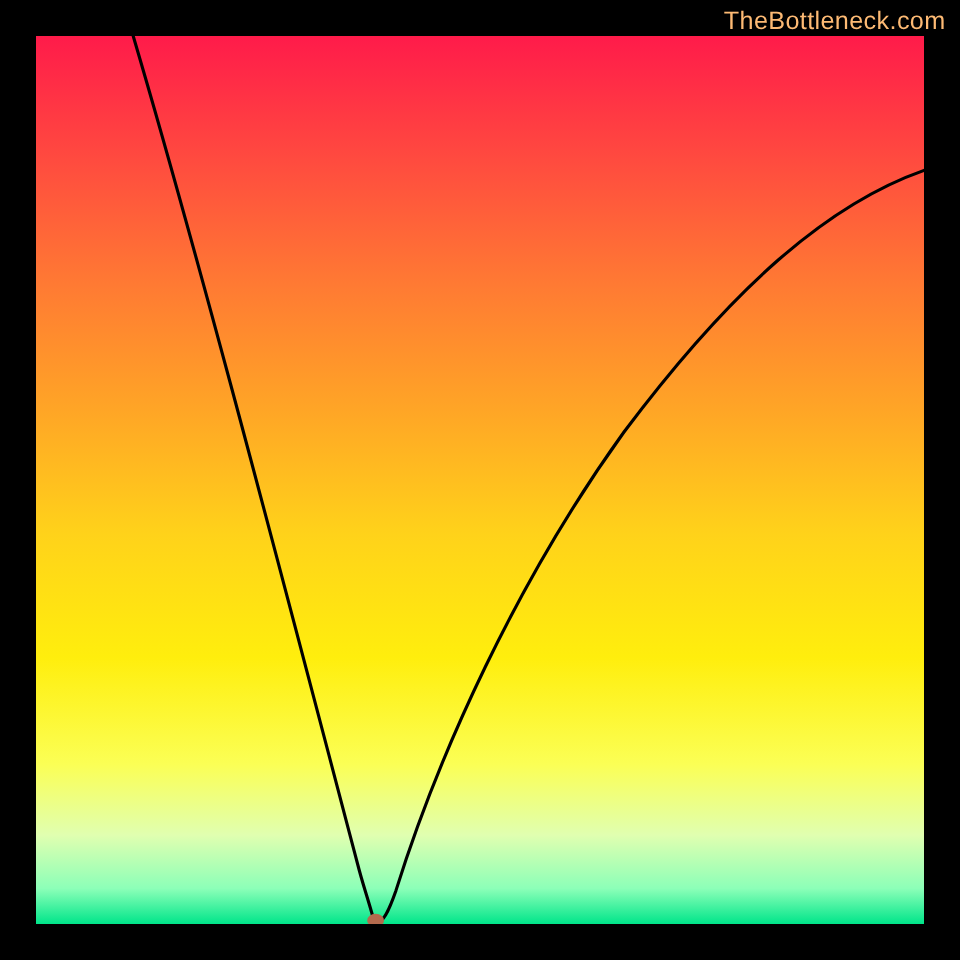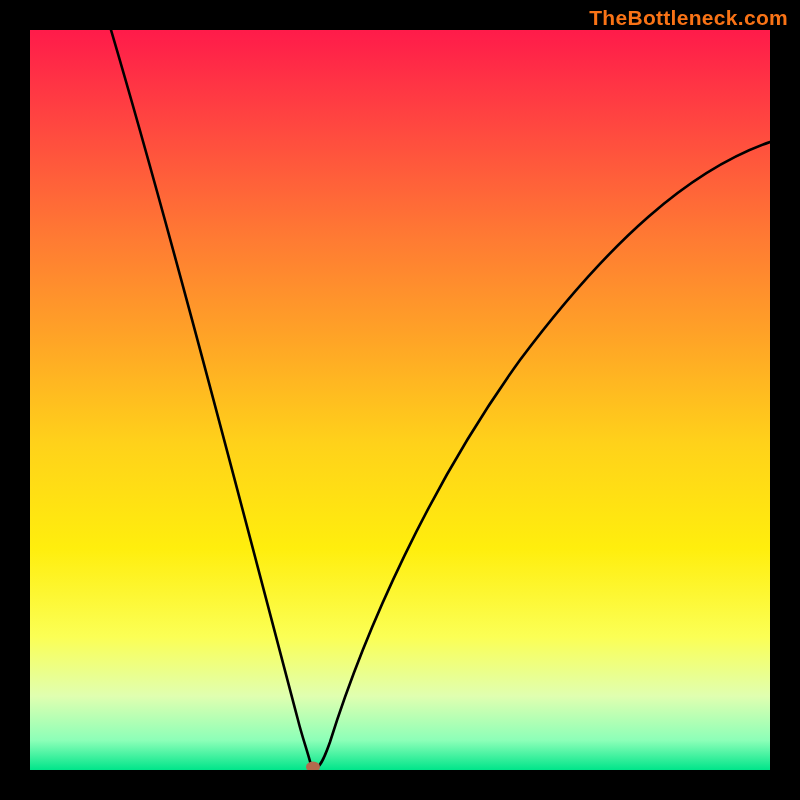--- a/index.html
+++ b/index.html
@@ -48,24 +48,23 @@
   .curve-svg {
     position: absolute;
     inset: 0;
     width: 100%;
     height: 100%;
   }
   .watermark {
     position: absolute;
     top: 6px;
     right: 12px;
-    color: #f97316;
+    color: #fdba74;
     font-size: 21px;
     letter-spacing: 0.3px;
-    font-weight: bold;
   }
 </style>
 </head>
 <body>
 
 <div class="frame">
 
   <div class="watermark">TheBottleneck.com</div>
 
   <div class="plot">

